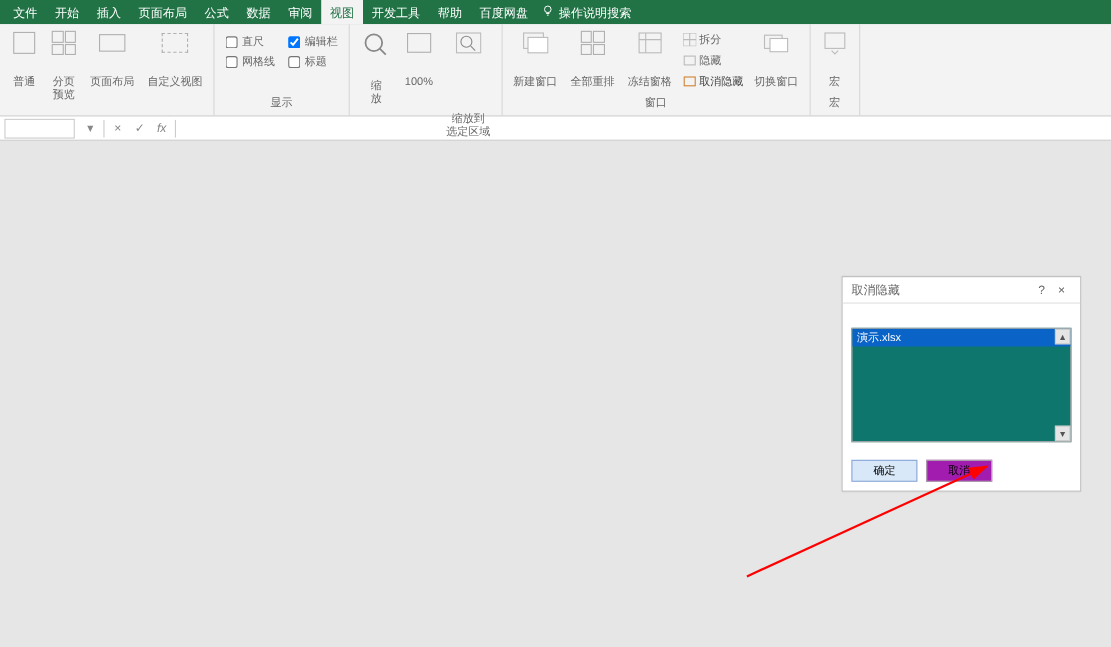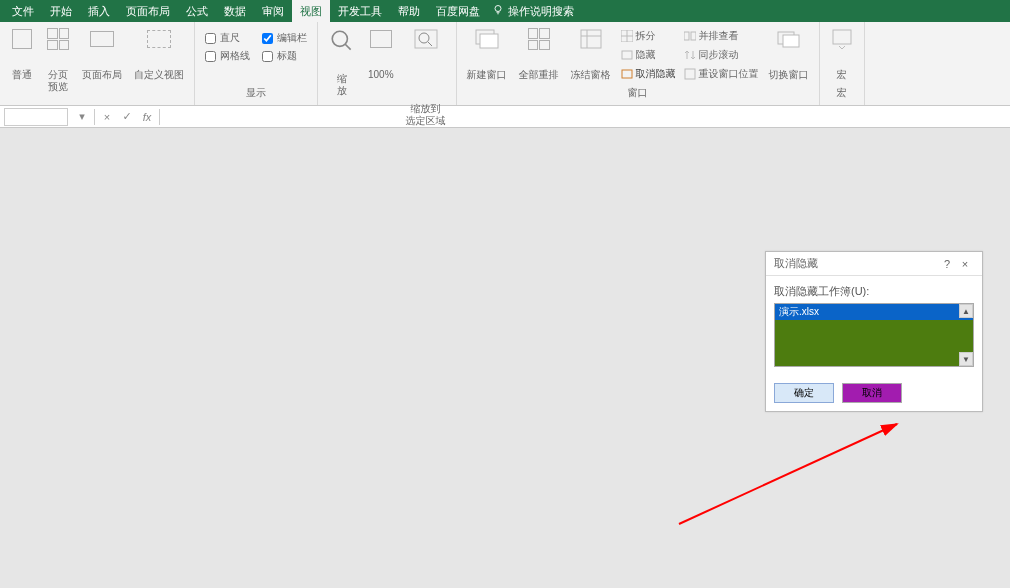--- a/index.html
+++ b/index.html
@@ -41,21 +41,21 @@
     
     .workspace { height: calc(100% - 128px); background: #e6e6e6; position: relative; }
 
     
     .dialog { position: absolute; top: 251px; right: 27px; width: 218px; background: #fff; border: 1px solid #bbb; box-shadow: 0 0 2px rgba(0,0,0,0.1); font-size: 11px; color: #444; }
     .dlg-title { height: 24px; display: flex; align-items: center; padding: 0 8px; border-bottom: 1px solid #e0e0e0; color: #666; }
     .dlg-title .spacer { flex: 1; }
     .dlg-title .ctl { width: 18px; text-align: center; color: #666; }
     .dlg-body { padding: 8px; }
     .dlg-label { font-size: 11px; color: #555; margin-bottom: 4px; }
-    .listbox { border: 1px solid #aaa; height: 64px; position: relative; font-size: 10px; background: #4d7c0f; }
+    .listbox { border: 1px solid #aaa; height: 104px; position: relative; font-size: 10px; background: #0f766e; margin-top: 14px; }
     .listbox .item { background: #0a64c8; color: #fff; padding: 1px 4px; }
     .listbox .scroll-arrow { position: absolute; right: 0; width: 14px; height: 14px; background: #e5e5e5; border: 1px solid #ccc; display: flex; align-items: center; justify-content: center; font-size: 8px; color: #555;}
     .listbox .sa-up { top: 0; }
     .listbox .sa-down { bottom: 0; }
     .dlg-buttons { display: flex; justify-content: flex-start; gap: 8px; padding: 8px; }
     .btn { width: 60px; height: 20px; font-size: 10px; border: 1px solid #aaa; background: #a21caf; cursor: pointer; }
     .btn.primary { background: #d8e8f8; border-color: #8aa8d8; }
 
     
     .arrow-svg { position: absolute; top: 418px; left: 675px; width: 230px; height: 110px; pointer-events: none; }
@@ -232,41 +232,20 @@
               </svg></span>
             <span>隐藏</span>
           </div>
         <div class="mini-item win-active">
             <span class="mini-glyph"><svg width="12" height="12">
                 <rect x="1" y="2" width="10" height="8" fill="none" stroke="#d08030"></rect>
               </svg></span>
             <span style="color:#444;">取消隐藏</span>
           </div>
       </div>
-      <div class="mini-stack">
-        <div class="mini-item">
-            <span class="mini-glyph"><svg width="12" height="12">
-                <rect x="0" y="2" width="5" height="8" fill="none" stroke="#bbb"></rect>
-                <rect x="7" y="2" width="5" height="8" fill="none" stroke="#bbb"></rect>
-              </svg></span>
-            <span>并排查看</span>
-          </div>
-        <div class="mini-item">
-            <span class="mini-glyph"><svg width="12" height="12">
-                <path d="M3 2v8M9 2v8M1 4l2-2 2 2M7 8l2 2 2-2" fill="none" stroke="#bbb"></path>
-              </svg></span>
-            <span>同步滚动</span>
-          </div>
-        <div class="mini-item">
-            <span class="mini-glyph"><svg width="12" height="12">
-                <rect x="1" y="1" width="10" height="10" fill="none" stroke="#bbb"></rect>
-              </svg></span>
-            <span>重设窗口位置</span>
-          </div>
-      </div>
       <div class="icon-box">
         <div class="glyph">
             <svg width="24" height="20" viewBox="0 0 24 20">
               <rect x="1" y="3" width="16" height="12" fill="none" stroke="#bbb"></rect>
               <rect x="6" y="6" width="16" height="12" fill="#fff" stroke="#bbb"></rect>
             </svg>
           </div>
         <div class="lbl">切换窗口</div>
       </div>
     </div>
@@ -304,21 +283,20 @@
 <div class="workspace"></div>
 
 <div class="dialog">
   <div class="dlg-title">
     <span>取消隐藏</span>
     <span class="spacer"></span>
     <span class="ctl">?</span>
     <span class="ctl">×</span>
   </div>
   <div class="dlg-body">
-    <div class="dlg-label">取消隐藏工作簿(U):</div>
     <div class="listbox">
       <div class="item">演示.xlsx</div>
       <div class="scroll-arrow sa-up">▲</div>
       <div class="scroll-arrow sa-down">▼</div>
     </div>
   </div>
   <div class="dlg-buttons">
     <button class="btn primary">确定</button>
     <button class="btn">取消</button>
   </div>

